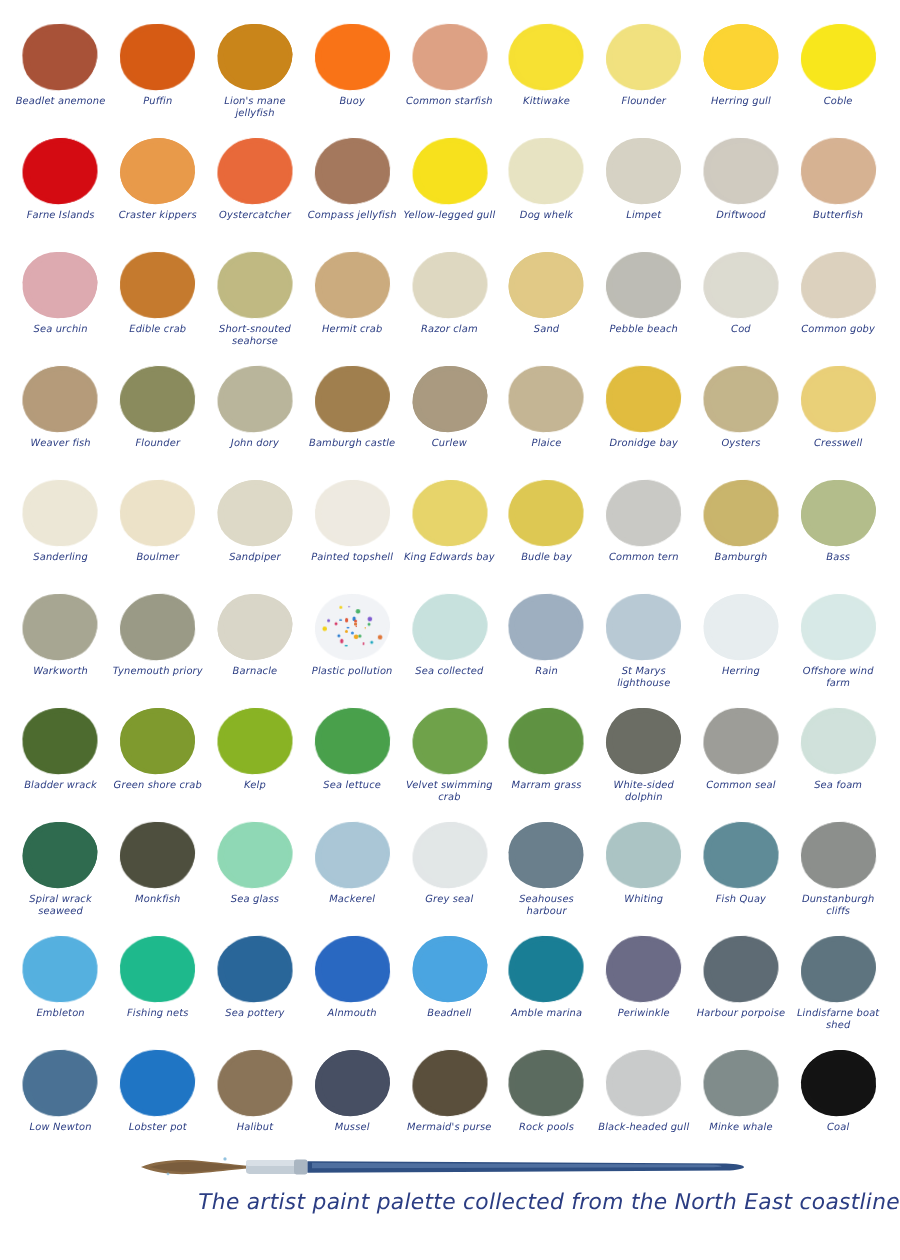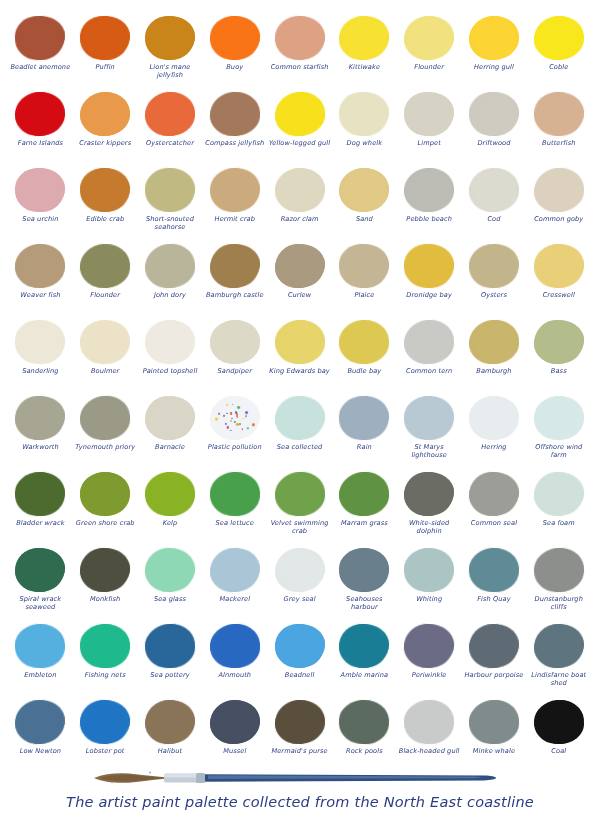--- a/index.html
+++ b/index.html
@@ -103,21 +103,21 @@
     left: 92px;
     top: 770px;
     width: 420px;
     height: 14px;
   }
   #caption {
     position: absolute;
     left: 0;
     top: 794px;
     width: 600px;
-    text-align: center;
+    text-align: right;
     font-family: "DejaVu Sans", sans-serif;
     font-size: 14.5px;
     color: #2b3d83;
     font-style: italic;
     letter-spacing: 0.2px;
   }
 </style>
 </head>
 <body>
 
@@ -356,29 +356,29 @@
           <div class="label">Sanderling</div>
         </div>
         <div class="swatch-cell">
           <div class="blob-wrap">
             <div class="blob" style="background: rgb(236, 226, 200); border-radius: 49% 51% 47% 53% / 47% 49% 51% 53%; transform: rotate(-2deg);"></div>
           </div>
           <div class="label">Boulmer</div>
         </div>
         <div class="swatch-cell">
           <div class="blob-wrap">
+            <div class="blob" style="background: rgb(221, 217, 199); border-radius: 51% 49% 49% 51% / 49% 51%; transform: rotate(0deg);"></div>
+          </div>
+          <div class="label">Sandpiper</div>
+        </div>
+        <div class="swatch-cell">
+          <div class="blob-wrap">
             <div class="blob" style="background: rgb(238, 234, 224); border-radius: 50% 50% 48% 52% / 48% 50% 50% 52%; transform: rotate(-1deg);"></div>
           </div>
           <div class="label">Painted topshell</div>
-        </div>
-        <div class="swatch-cell">
-          <div class="blob-wrap">
-            <div class="blob" style="background: rgb(221, 217, 199); border-radius: 51% 49% 49% 51% / 49% 51%; transform: rotate(0deg);"></div>
-          </div>
-          <div class="label">Sandpiper</div>
         </div>
         <div class="swatch-cell">
           <div class="blob-wrap">
             <div class="blob" style="background: rgb(230, 212, 106); border-radius: 52% 48% 50% 50% / 50% 52% 48% 50%; transform: rotate(1deg);"></div>
           </div>
           <div class="label">King Edwards bay</div>
         </div>
         <div class="swatch-cell">
           <div class="blob-wrap">
             <div class="blob" style="background: rgb(221, 200, 83); border-radius: 53% 47% 51% 49% / 51% 53% 47% 49%; transform: rotate(2deg);"></div>

